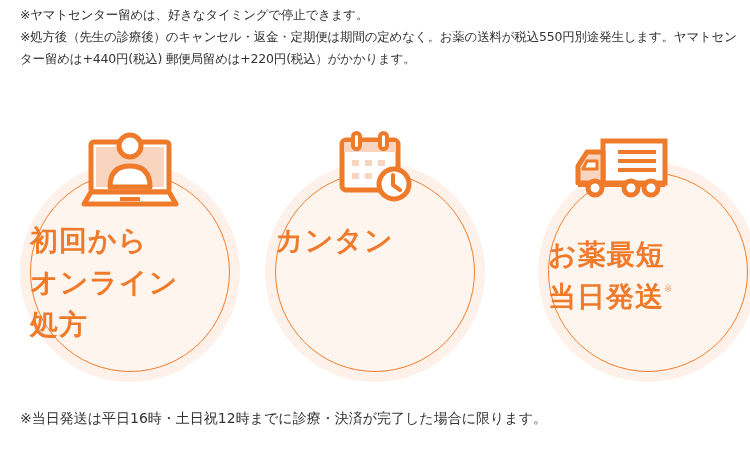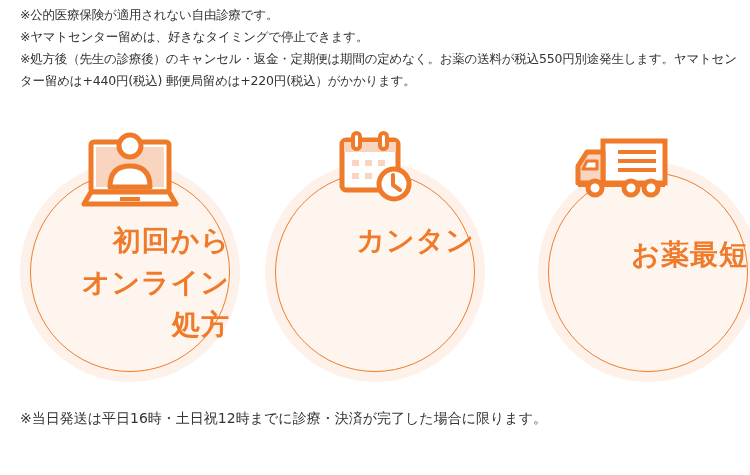--- a/index.html
+++ b/index.html
@@ -4,31 +4,30 @@
 <style>
   html, body { margin:0; padding:0; background:#ffffff; }
   body { width:750px; height:475px; position:relative; overflow:hidden;
          font-family:"DejaVu Sans", "Liberation Sans", sans-serif; color:#333333; }
   .notes { position:absolute; left:20px; top:4px; width:720px; font-size:12.5px; line-height:22px; letter-spacing:-0.2px; }
   .notes p { margin:0; }
   .feature { position:absolute; top:172px; width:200px; height:200px; }
   .circle { position:absolute; left:0; top:0; width:198px; height:198px; border-radius:50%;
             border:1.5px solid #f07d2b; background:#fff5ef;
             box-shadow:0 0 0 10px #fdf1ea; }
-  .label { position:absolute; left:0; right:0; text-align:right; color:#ee7a2a;
+  .label { position:absolute; left:0; right:0; text-align:left; color:#ee7a2a;
            font-weight:bold; font-size:28px; line-height:42px; letter-spacing:1px; }
   .label .mark { font-size:10px; font-weight:normal; vertical-align:top; position:relative; top:-8px; color:#f0a070; }
   .icon { position:absolute; }
   .footer-note { position:absolute; left:20px; top:408px; font-size:14px; line-height:20px; color:#333333; }
 </style>
 </head>
 <body>
 
 <div class="notes">
-  <p>※公的医療保険が適用されない自由診療です。</p>
   <p>※ヤマトセンター留めは、好きなタイミングで停止できます。</p>
   <p>※処方後（先生の診療後）のキャンセル・返金・定期便は期間の定めなく。お薬の送料が税込550円別途発生します。ヤマトセンター留めは+440円(税込) 郵便局留めは+220円(税込）がかかります。</p>
 </div>
 
 <div class="feature" style="left:30px;">
   <div class="circle"></div>
   <div class="label" style="top:48px;">
     <div>初回から</div>
     <div>オンライン</div>
     <div>処方</div>
@@ -60,20 +59,21 @@
   <rect x="16" y="43" width="7" height="6" fill="#f9d5bf"></rect>
   <rect x="29" y="43" width="7" height="6" fill="#f9d5bf"></rect>
   <circle cx="58" cy="54" r="15" fill="#ffffff" stroke="#ee7a2a" stroke-width="5"></circle>
   <path d="M57 45 L57 55 L64 60" fill="none" stroke="#ee7a2a" stroke-width="4" stroke-linecap="round" stroke-linejoin="round"></path>
 </svg>
 
 <div class="feature" style="left:548px;">
   <div class="circle"></div>
   <div class="label" style="top:62px;">
     <div>お薬最短</div>
+    <div><span>当日発送</span><span class="mark">※</span></div>
   </div>
 </div>
 <svg class="icon" style="left:573px; top:138px;" width="96" height="60" viewBox="0 0 96 60">
   <rect x="30" y="3" width="62" height="42" fill="#ffffff" stroke="#ee7a2a" stroke-width="5"></rect>
   <rect x="45" y="12" width="38" height="4" fill="#ee7a2a"></rect>
   <rect x="45" y="21" width="38" height="4" fill="#ee7a2a"></rect>
   <rect x="45" y="30" width="38" height="4" fill="#ee7a2a"></rect>
   <path d="M30 14 L14 14 L5 28 L5 45 L30 45 Z" fill="#f9d5bf" stroke="#ee7a2a" stroke-width="5" stroke-linejoin="round"></path>
   <path d="M14 23 L24 23 L24 31 L10 31 Z" fill="#ffffff" stroke="#ee7a2a" stroke-width="3" stroke-linejoin="round"></path>
   <rect x="5" y="43" width="87" height="6" fill="#ee7a2a"></rect>

